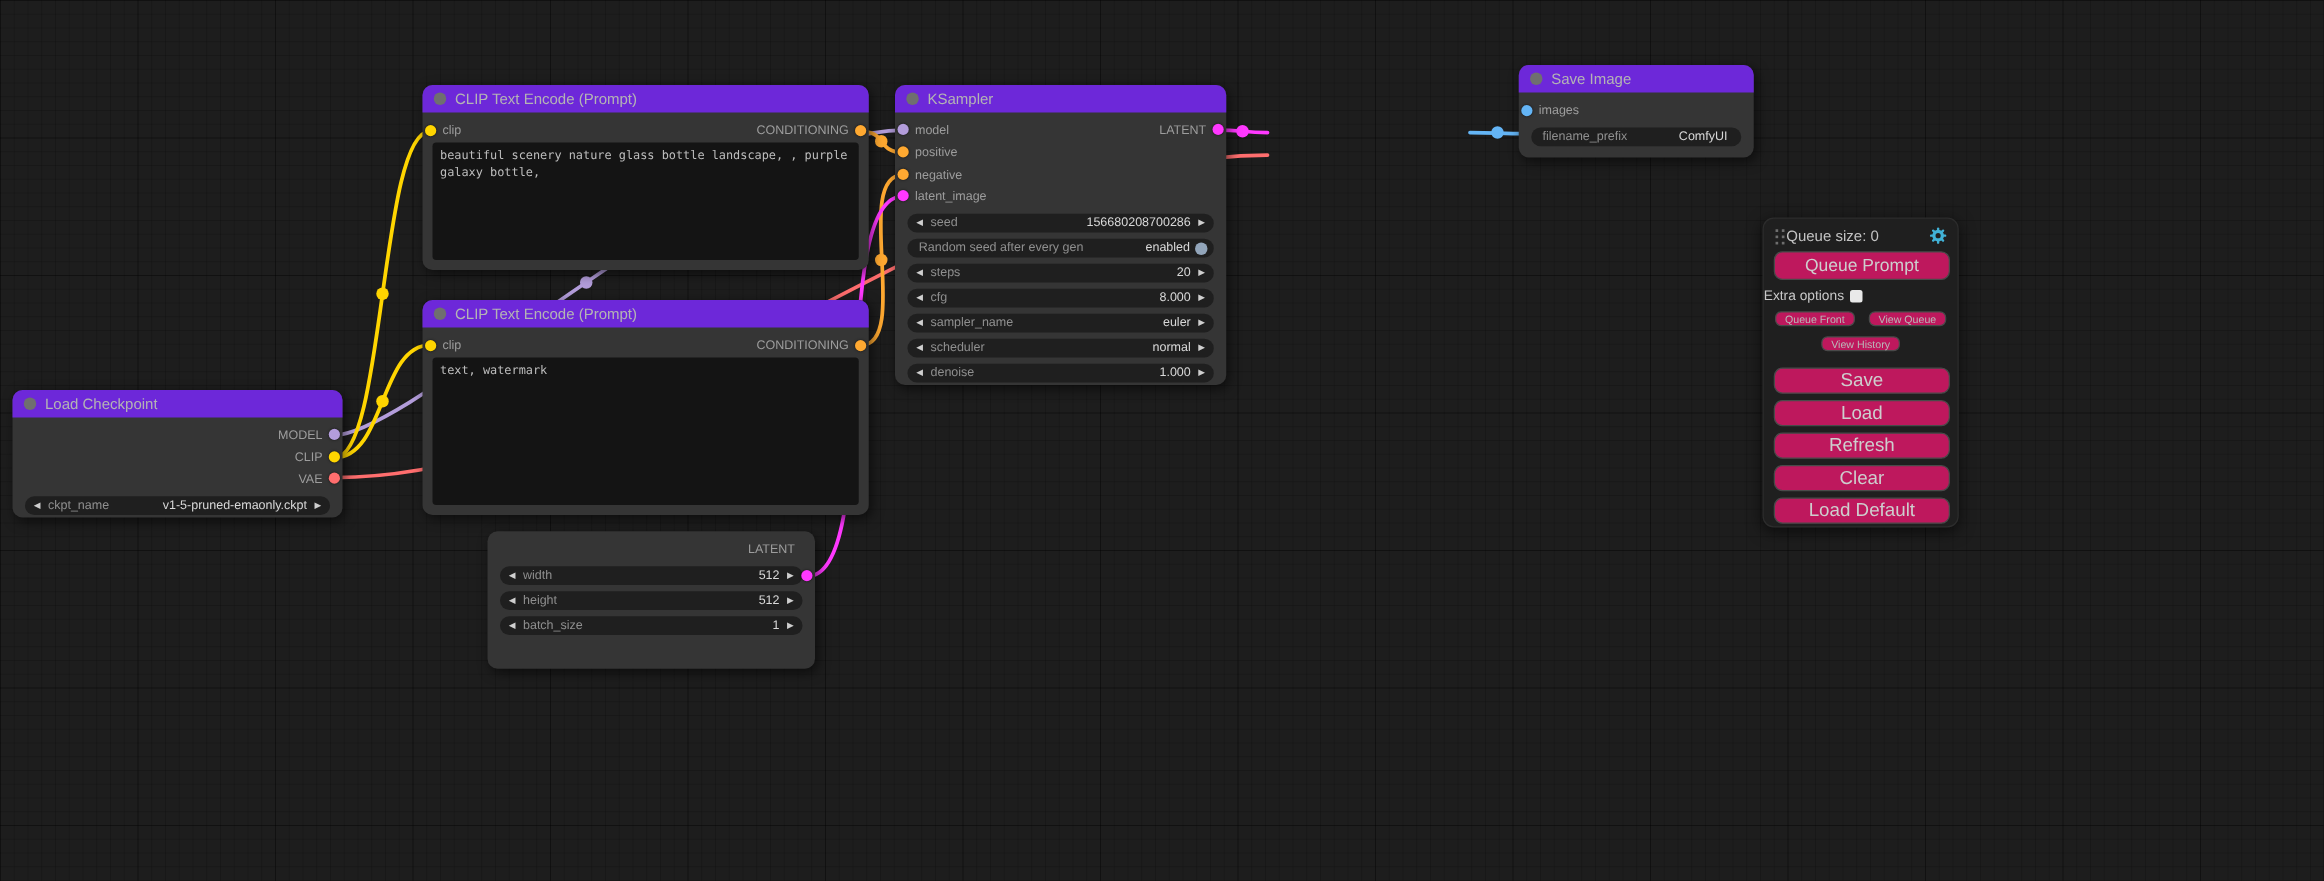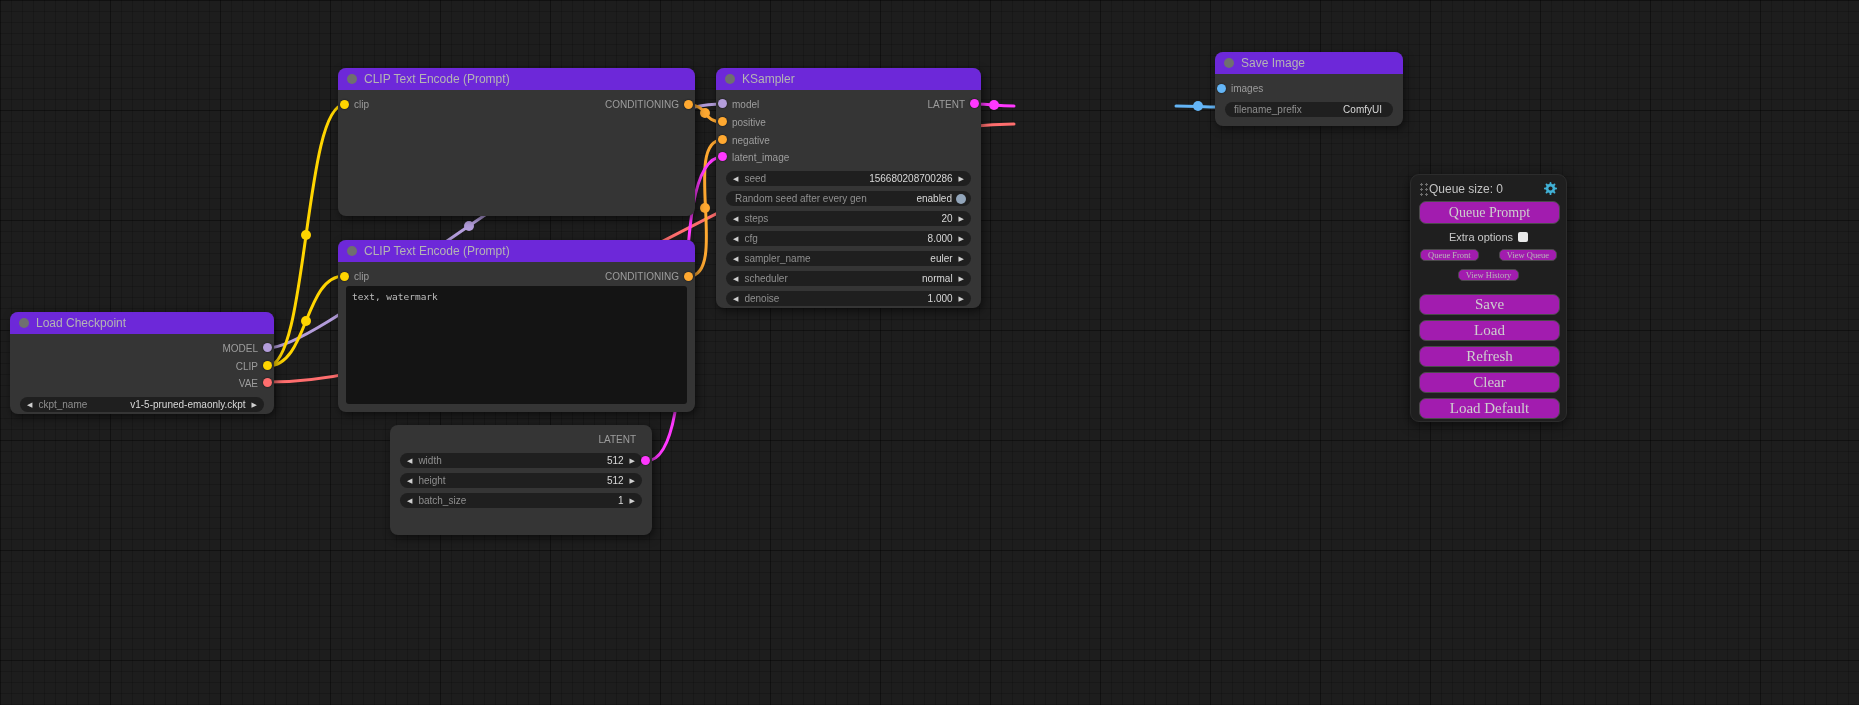--- a/index.html
+++ b/index.html
@@ -39,24 +39,24 @@
   .prompt{position:absolute;left:8px;right:8px;background:#141414;border-radius:3px;
     color:#bdbdbd;font-family:"DejaVu Sans Mono",monospace;font-size:9.5px;line-height:1.45;
     padding:4px 6px;white-space:pre-wrap;overflow:hidden}
   .menu{position:absolute;z-index:5;left:1410px;top:174px;width:157px;height:248px;
     background:#1f1f1f;border:1px solid #2c2c2c;border-radius:9px;
     box-shadow:0 3px 12px rgba(0,0,0,.6);color:#c7c7c7;font-size:11px}
   .mhead{display:flex;align-items:center;padding:6px 8px 0}
   .drag{width:10px;height:14px;background-image:radial-gradient(circle,#6e6e6e 1px,transparent 1.4px);
     background-size:5px 5px;flex:none}
   .qsize{flex:1;text-align:left;font-size:12px;color:#c3c3c3}
-  .mbtn{display:block;background:#a21caf;border:1px solid #4a4a4a;color:#cecece;
-    border-radius:7px;cursor:pointer;font-family:Liberation Serif, serif}
+  .mbtn{display:block;background:#be185d;border:1px solid #4a4a4a;color:#cecece;
+    border-radius:7px;cursor:pointer;font-family:Liberation Sans, sans-serif}
   .qprompt{margin:5px 8px 0;width:141px;height:23px;font-size:14px;line-height:21px}
-  .extras{display:flex;align-items:center;justify-content:center;gap:5px;margin-top:7px;font-size:11px;color:#c9c9c9}
+  .extras{display:flex;align-items:center;gap:5px;margin-top:7px;font-size:11px;color:#c9c9c9}
   .chk{width:10px;height:10px;background:#e9e9e9;border-radius:2px}
   .smallrow{display:flex;justify-content:space-between;margin:6px 9px 0}
   .sbtn{font-size:8.5px;height:12px;line-height:10px;border-radius:5px;padding:0 7px;color:#b9b9b9}
   .vhwrap{display:flex;justify-content:center;margin-top:8px}
   .bigbtn{margin:5px 8px 0;width:141px;height:21px;font-size:15px;line-height:19px}
   .bigbtn.first{margin-top:13px}
 </style>
 </head>
 <body>
 
@@ -114,20 +114,21 @@
     <div class="ntitle">
       <span class="tdot"></span>
       <span class="ttext">CLIP Text Encode (Prompt)</span>
     </div>
     <div class="slots">
       <div class="srow">
         <span>clip</span>
         <span class="right">CONDITIONING</span>
       </div>
     </div>
+    <div class="prompt" style="top:46px;height:94px">beautiful scenery nature glass bottle landscape, , purple galaxy bottle,</div>
     <span class="pdot in" style="top: 32px; background: rgb(255, 213, 0);"></span>
     <span class="pdot out" style="top: 32px; background: rgb(255, 169, 49);"></span>
   </div>
 
   <div class="node" style="left:338px;top:240px;width:357px;height:172px">
     <div class="ntitle">
       <span class="tdot"></span>
       <span class="ttext">CLIP Text Encode (Prompt)</span>
     </div>
     <div class="slots">

